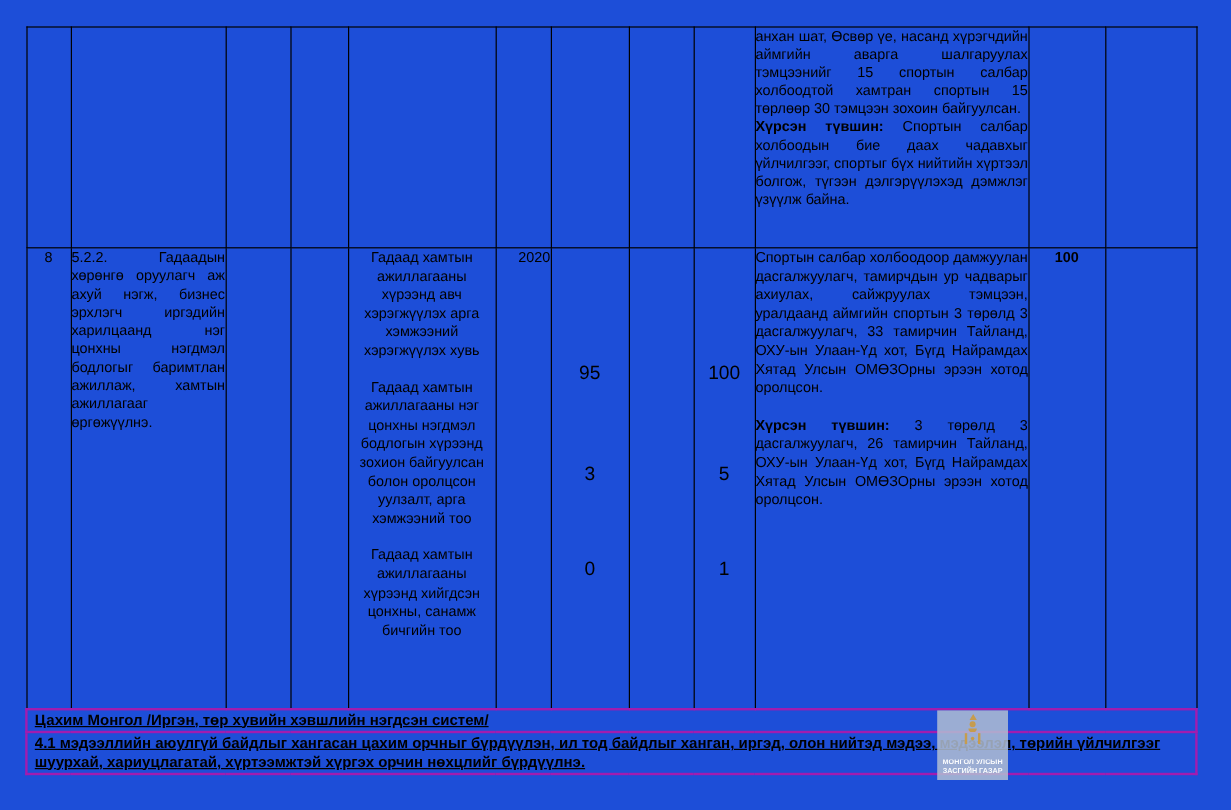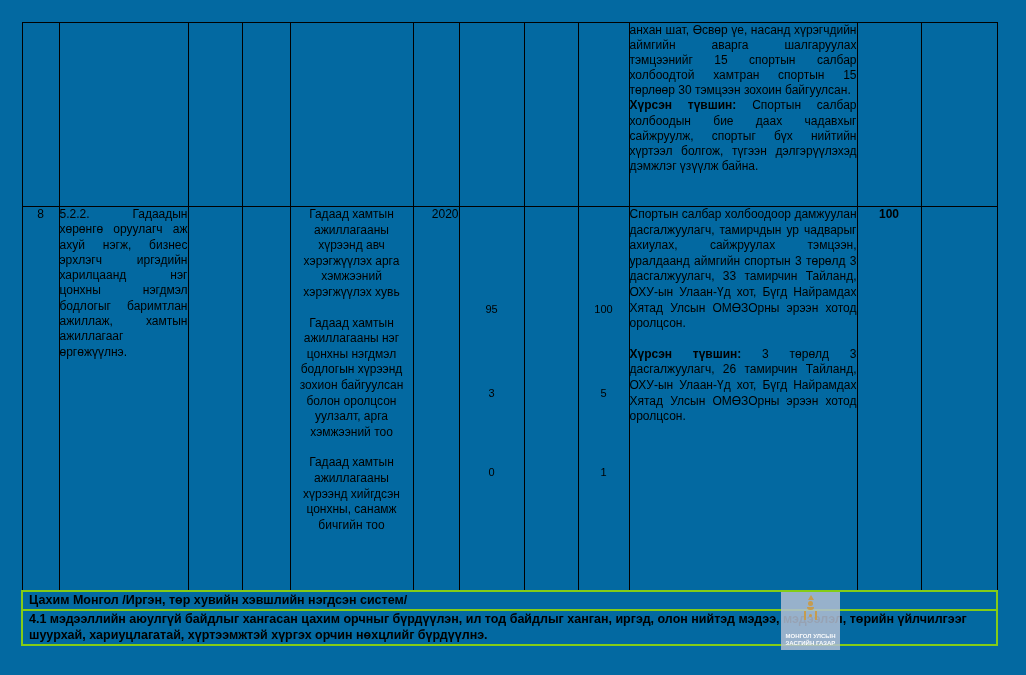--- a/index.html
+++ b/index.html
@@ -1,17 +1,17 @@
 <!DOCTYPE html>
 <html><head>
 <meta charset="utf-8">
 <style>
   html,body { margin:0; padding:0; background:#ffffff; }
   .page {
-    position:relative; width:1026px; height:675px; background:#0369a1;
+    position:relative; width:1026px; height:675px; background:#1d4ed8;
     font-family:"Liberation Sans", sans-serif; color:#000; overflow:hidden;
   }
   table.report {
     position:absolute; left:21px; top:22px; width:975px;
     border-collapse:collapse; table-layout:fixed;
   }
   table.report td {
     border:1px solid #000; padding:0; vertical-align:top;
     font-size:12px; word-wrap:break-word;
   }
@@ -28,35 +28,35 @@
   td.objective-cell {
     vertical-align:middle; text-align:justify; padding:0 6px; line-height:15.3px;
   }
   td.indicator-cell {
     vertical-align:top; text-align:center; padding:2px 5px; line-height:15.6px;
   }
   td.year-cell { vertical-align:middle; text-align:right; }
   td.val-cell  { vertical-align:top; }
   .valbox { position:relative; height:380px; }
   .valbox .val {
-    position:absolute; left:0; right:0; text-align:center; font-size:11px;
+    position:absolute; left:0; right:0; text-align:center; font-size:16px;
   }
   .val.v1 { top:96px; }
   .val.v2 { top:180px; }
   .val.v3 { top:259px; }
   td.impl-cell {
     vertical-align:middle; text-align:justify; padding:0 6px; line-height:15.6px;
   }
   td.score-cell { vertical-align:middle; text-align:center; font-weight:bold; }
   .para { margin:0; }
   .gap { height:15px; }
 
   tr.row-b td, tr.row-c td {
-    border:2px solid #84cc16; font-weight:bold; font-size:12.5px;
-    vertical-align:middle; padding:1px 6px; line-height:15.5px;
+    border:2px solid #a21caf; font-weight:bold; font-size:12.5px;
+    vertical-align:middle; padding:1px 6px; line-height:15.5px;text-decoration:underline;
   }
 
   
   .watermark {
     position:absolute; left:781px; top:592px; width:59px; height:58px;
     background:rgba(178,190,210,0.85); z-index:5;
     display:flex; flex-direction:column; align-items:center;
     justify-content:space-between; box-sizing:border-box; padding:3px 2px 3px;
   }
   .soyombo { display:flex; flex-direction:column; align-items:center; }
@@ -104,21 +104,21 @@
       <td></td>
       <td></td>
       <td></td>
       <td></td>
       <td></td>
       <td></td>
       <td></td>
       <td></td>
       <td class="impl-a">
         <div class="para">анхан шат, Өсвөр үе, насанд хүрэгчдийн аймгийн аварга шалгаруулах тэмцээнийг 15 спортын салбар холбоодтой хамтран спортын 15 төрлөөр 30 тэмцээн зохоин байгуулсан.</div>
-        <div class="para"><b>Хүрсэн түвшин:</b> <span>Спортын салбар холбоодын бие даах чадавхыг сайжруулж, спортыг бүх нийтийн хүртээл болгож, түгээн дэлгэрүүлэхэд дэмжлэг үзүүлж байна.</span></div>
+        <div class="para"><b>Хүрсэн түвшин:</b> <span>Спортын салбар холбоодын бие даах чадавхыг үйлчилгээг, спортыг бүх нийтийн хүртээл болгож, түгээн дэлгэрүүлэхэд дэмжлэг үзүүлж байна.</span></div>
       </td>
       <td></td>
       <td></td>
     </tr>
 
     <tr class="row-8">
       <td class="num-cell">8</td>
       <td class="objective-cell">5.2.2. Гадаадын хөрөнгө оруулагч аж ахуй нэгж, бизнес эрхлэгч иргэдийн харилцаанд нэг цонхны нэгдмэл бодлогыг баримтлан ажиллаж, хамтын ажиллагааг өргөжүүлнэ.</td>
       <td></td>
       <td></td>

